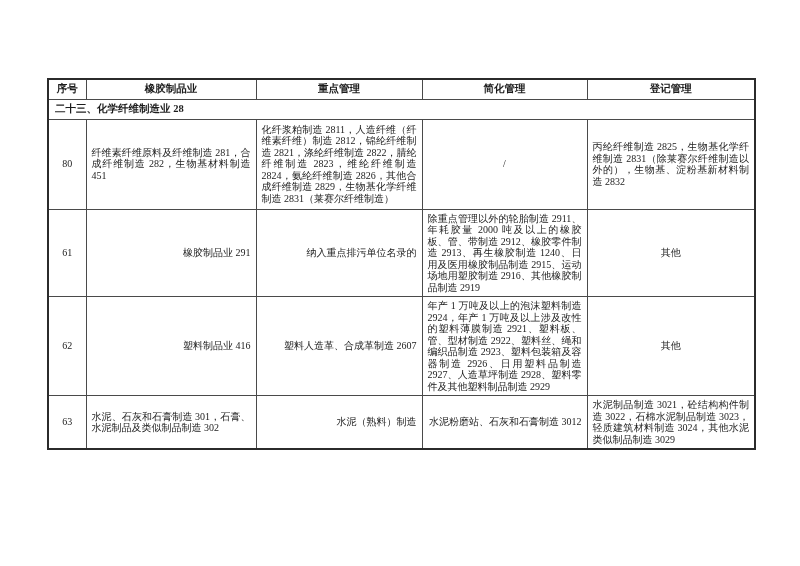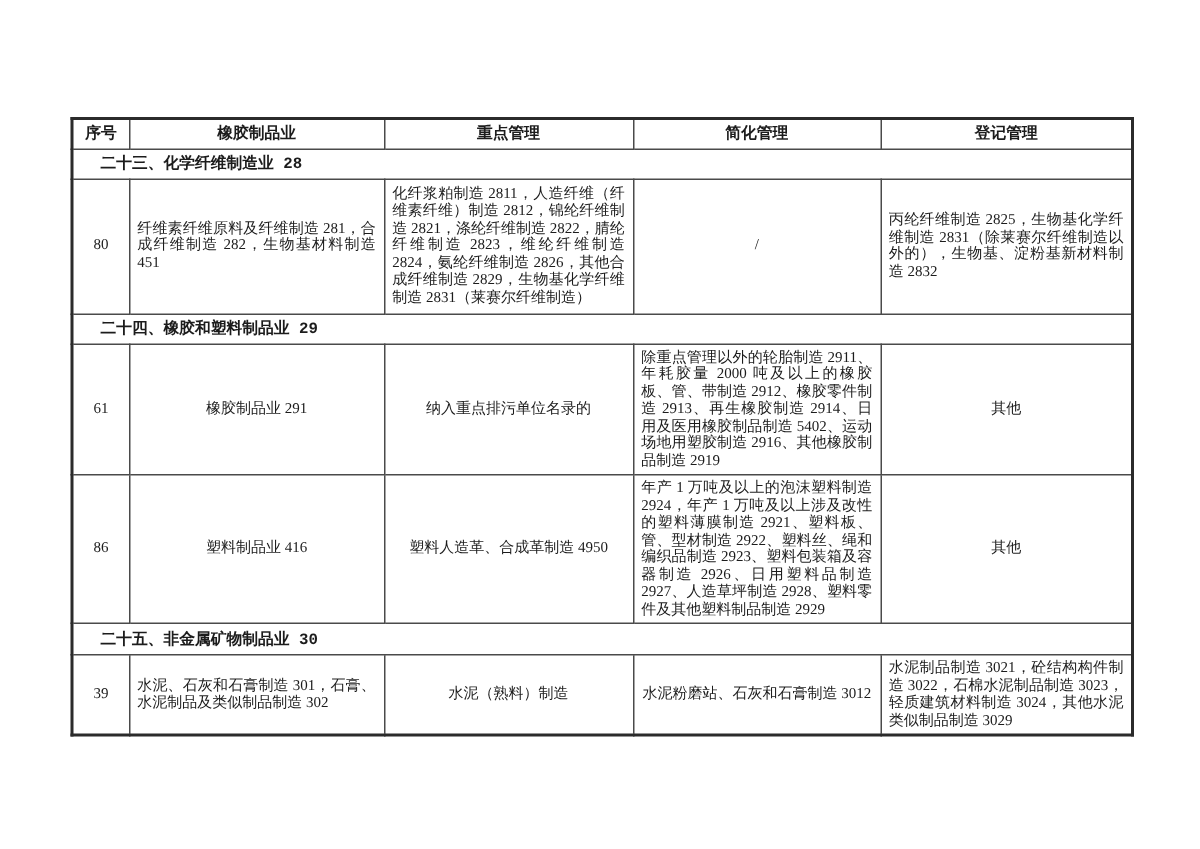--- a/index.html
+++ b/index.html
@@ -33,32 +33,31 @@
     font-size: 10.5px;
     font-weight: bold;
     text-align: center;
     padding: 2px 3px;
   }
   td.section {
     height: 20px;
     font-size: 10.5px;
     font-weight: bold;
     text-align: left;
-    padding: 2px 18px;
-    font-family: Liberation Mono, monospace;
+    padding: 2px 6px;
   }
   td.cell {
     font-size: 10px;
     line-height: 11.5px;
     padding: 3px 5px;
     margin-top: 30px;
   }
   td.serial { text-align: center; font-size: 10px; }
   td.just   { text-align: justify; }
-  td.left   { text-align: center; }
+  td.left   { text-align: right; }
   td.mid    { text-align: center; }
   .footer {
     position: absolute;
     left: 0; top: 487px;
     width: 800px;
     text-align: center;
     font-size: 10.5px;
     color: #2a2a2a;
   }
 </style>
@@ -88,42 +87,36 @@
       <tr style="height:20px">
         <td class="section" colspan="5">二十三、化学纤维制造业 28</td>
       </tr>
       <tr style="height:90px">
         <td class="cell serial">80</td>
         <td class="cell just">纤维素纤维原料及纤维制造 281，合成纤维制造 282，生物基材料制造 451</td>
         <td class="cell just">化纤浆粕制造 2811，人造纤维（纤维素纤维）制造 2812，锦纶纤维制造 2821，涤纶纤维制造 2822，腈纶纤维制造 2823，维纶纤维制造 2824，氨纶纤维制造 2826，其他合成纤维制造 2829，生物基化学纤维制造 2831（莱赛尔纤维制造）</td>
         <td class="cell mid">/</td>
         <td class="cell just">丙纶纤维制造 2825，生物基化学纤维制造 2831（除莱赛尔纤维制造以外的），生物基、淀粉基新材料制造 2832</td>
       </tr>
-      <tr style="height:20px">
-        <td class="section" colspan="5">二十四、橡胶和塑料制品业 29</td>
-      </tr>
       <tr style="height:84px">
         <td class="cell serial">61</td>
         <td class="cell left">橡胶制品业 291</td>
         <td class="cell left">纳入重点排污单位名录的</td>
-        <td class="cell just">除重点管理以外的轮胎制造 2911、年耗胶量 2000 吨及以上的橡胶板、管、带制造 2912、橡胶零件制造 2913、再生橡胶制造 2914、日用及医用橡胶制品制造 5402、运动场地用塑胶制造 2916、其他橡胶制品制造 2919</td>
+        <td class="cell just">除重点管理以外的轮胎制造 2911、年耗胶量 2000 吨及以上的橡胶板、管、带制造 2912、橡胶零件制造 2913、再生橡胶制造 1240、日用及医用橡胶制品制造 2915、运动场地用塑胶制造 2916、其他橡胶制品制造 2919</td>
         <td class="cell mid">其他</td>
       </tr>
       <tr style="height:96px">
-        <td class="cell serial">86</td>
+        <td class="cell serial">62</td>
         <td class="cell left">塑料制品业 416</td>
-        <td class="cell left">塑料人造革、合成革制造 4950</td>
+        <td class="cell left">塑料人造革、合成革制造 2607</td>
         <td class="cell just">年产 1 万吨及以上的泡沫塑料制造 2924，年产 1 万吨及以上涉及改性的塑料薄膜制造 2921、塑料板、管、型材制造 2922、塑料丝、绳和编织品制造 2923、塑料包装箱及容器制造 2926、日用塑料品制造 2927、人造草坪制造 2928、塑料零件及其他塑料制品制造 2929</td>
         <td class="cell mid">其他</td>
       </tr>
-      <tr style="height:21px">
-        <td class="section" colspan="5">二十五、非金属矿物制品业 30</td>
-      </tr>
       <tr style="height:51px">
-        <td class="cell serial">39</td>
+        <td class="cell serial">63</td>
         <td class="cell just">水泥、石灰和石膏制造 301，石膏、水泥制品及类似制品制造 302</td>
         <td class="cell left">水泥（熟料）制造</td>
         <td class="cell left">水泥粉磨站、石灰和石膏制造 3012</td>
         <td class="cell just">水泥制品制造 3021，砼结构构件制造 3022，石棉水泥制品制造 3023，轻质建筑材料制造 3024，其他水泥类似制品制造 3029</td>
       </tr>
     </tbody>
   </table>
 
 
 </div>

